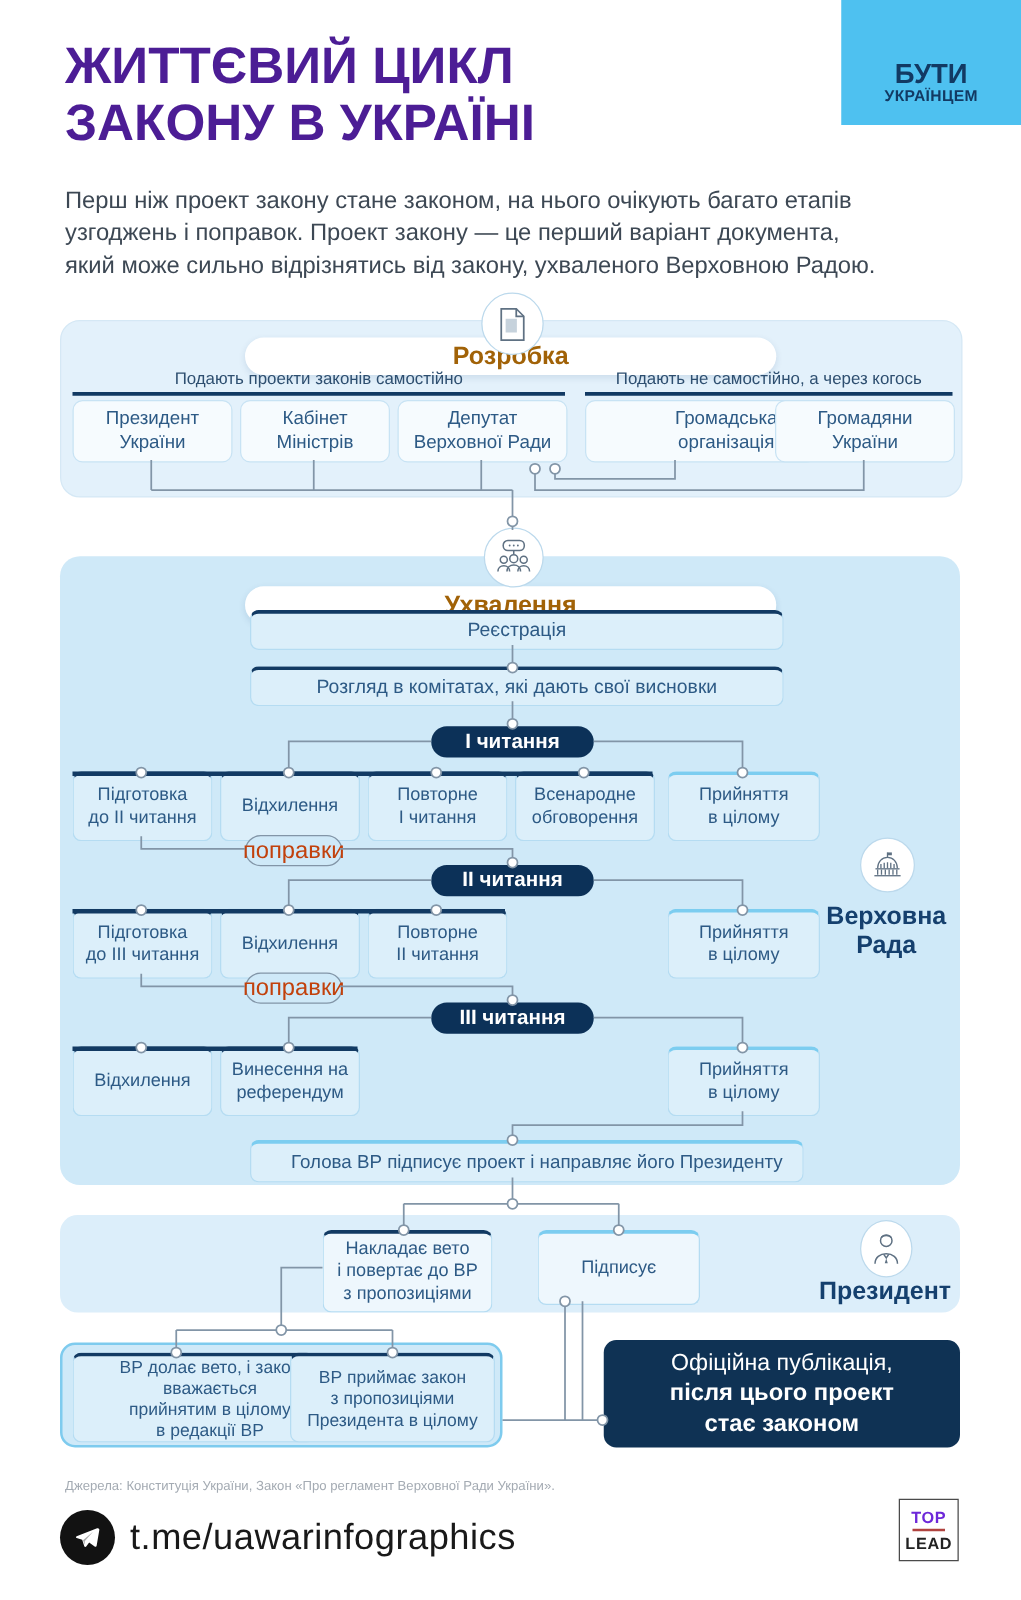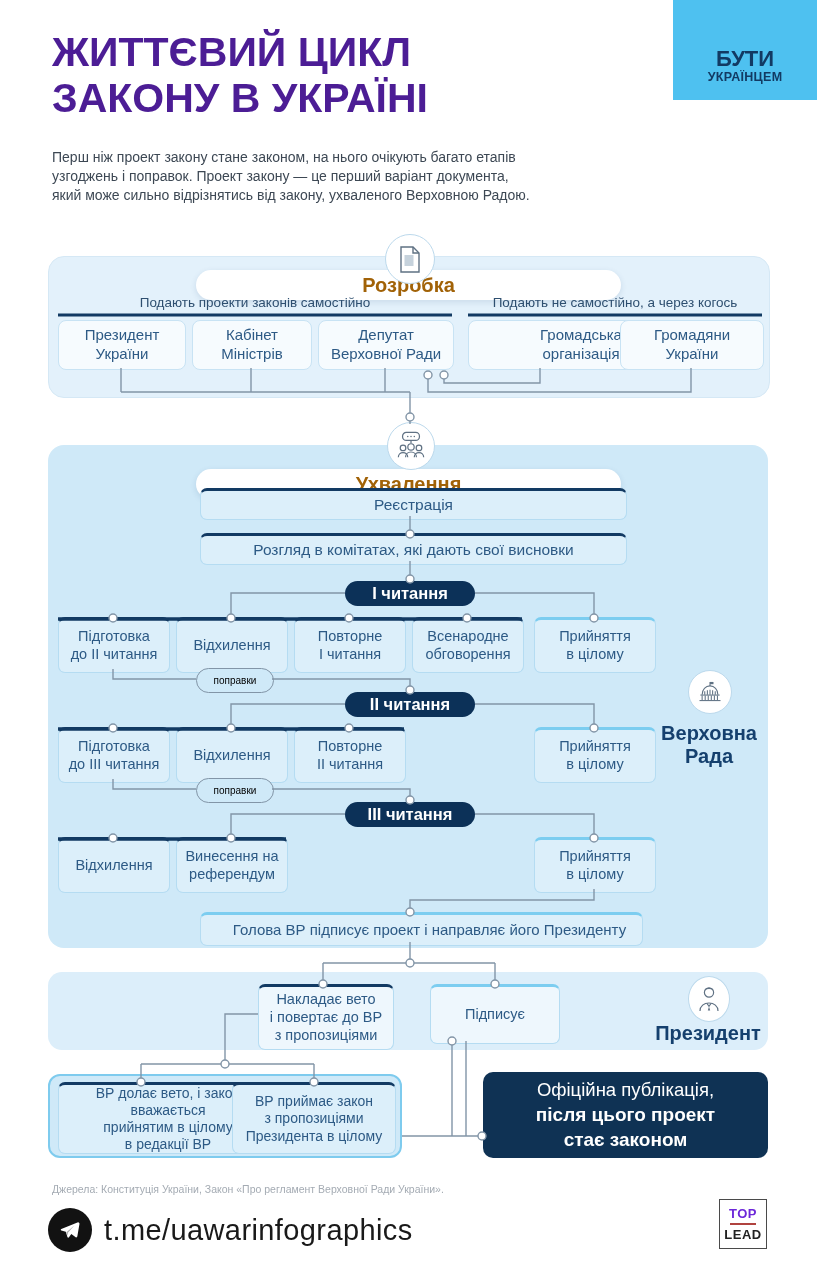--- a/index.html
+++ b/index.html
@@ -10,21 +10,21 @@
   .sec{position:absolute;border-radius:16px;}
   .sec-rozrobka{background:#e3f1fb;}
   .sec-uhval{background:#cfe9f8;}
   .sec-prez{background:#dceefa;border-radius:14px;}
   .sec-outcome{background:#cfe9f8;border:2px solid #7ecbee;border-radius:12px;}
   .pill-h{position:absolute;background:#fff;border-radius:16px;display:flex;align-items:center;justify-content:center;
           font-weight:800;font-size:20px;color:#a16207;box-shadow:0 2px 6px rgba(20,60,110,.12);}
   .pill-dark{position:absolute;background:#0c3158;color:#fff;border-radius:14px;display:flex;align-items:center;justify-content:center;
           font-weight:700;font-size:16.5px;}
   .pill-outline{position:absolute;background:#cfe9f8;border:1.5px solid #8295a7;border-radius:13px;display:flex;align-items:center;justify-content:center;
-          color:#000000;font-size:10px;}
+          color:#c2410c;font-size:19px;}
   .nbox{position:absolute;background:#dceffa;border:1px solid #b5dcf2;border-top:3.5px solid #123a63;border-radius:7px;
         display:flex;align-items:center;justify-content:center;text-align:center;
         color:#2d5a85;font-size:14.5px;line-height:1.22;white-space:pre-line;}
   .nbox.accept{border-top-color:#7ccdf0;}
   .wbox{position:absolute;background:#f6fbfe;border:1px solid #c8e3f4;border-radius:8px;
         display:flex;align-items:center;justify-content:center;text-align:center;
         color:#2d5a85;font-size:15px;line-height:1.25;white-space:pre-line;}
   .icon-circle{position:absolute;background:#fff;border:1.5px solid #bcd9ec;border-radius:50%;
         display:flex;align-items:center;justify-content:center;}
   .biglabel{position:absolute;font-weight:800;color:#15406e;font-size:20px;text-align:center;line-height:1.15;white-space:pre-line;}
@@ -37,21 +37,21 @@
 <div id="canvas">
 
   <div class="abs" style="left:673px;top:0;width:144px;height:100px;background:#4ec1f0;display:flex;flex-direction:column;align-items:center;justify-content:flex-end;padding-bottom:16px;box-sizing:border-box;color:#123a63;">
     <div style="font-size:22px;font-weight:800;line-height:1.05;">БУТИ</div>
     <div style="font-size:12.5px;font-weight:800;letter-spacing:.3px;">УКРАЇНЦЕМ</div>
   </div>
 
   <div class="abs pre" style="left:52px;top:30px;font-size:41px;font-weight:800;line-height:1.12;color:#4c1d95;">ЖИТТЄВИЙ ЦИКЛ
 ЗАКОНУ В УКРАЇНІ</div>
 
-  <div class="abs pre" style="left:52px;top:148px;width:715px;font-size:14px;line-height:1.36;color:#3d4854;">Перш ніж проект закону стане законом, на нього очікують багато етапів
+  <div class="abs pre" style="left:52px;top:148px;width:715px;font-size:19px;line-height:1.36;color:#3d4854;">Перш ніж проект закону стане законом, на нього очікують багато етапів
 узгоджень і поправок. Проект закону — це перший варіант документа,
 який може сильно відрізнятись від закону, ухваленого Верховною Радою.</div>
 
   <div class="sec sec-rozrobka" style="left:48px;top:256px;width:720px;height:140px;border:1px solid #d5e8f5;"></div>
 
   <div class="icon-circle" style="left:385px;top:234px;width:48px;height:48px;z-index:4;">
     <svg width="22" height="27" viewBox="0 0 22 27">
       <path d="M2 1h12l6 6v19H2z" fill="#fff" stroke="#5f7183" stroke-width="1.4"></path>
       <path d="M14 1v6h6" fill="none" stroke="#5f7183" stroke-width="1.4"></path>
       <rect x="5.5" y="9" width="9" height="11" fill="#c6d2dc"></rect>

